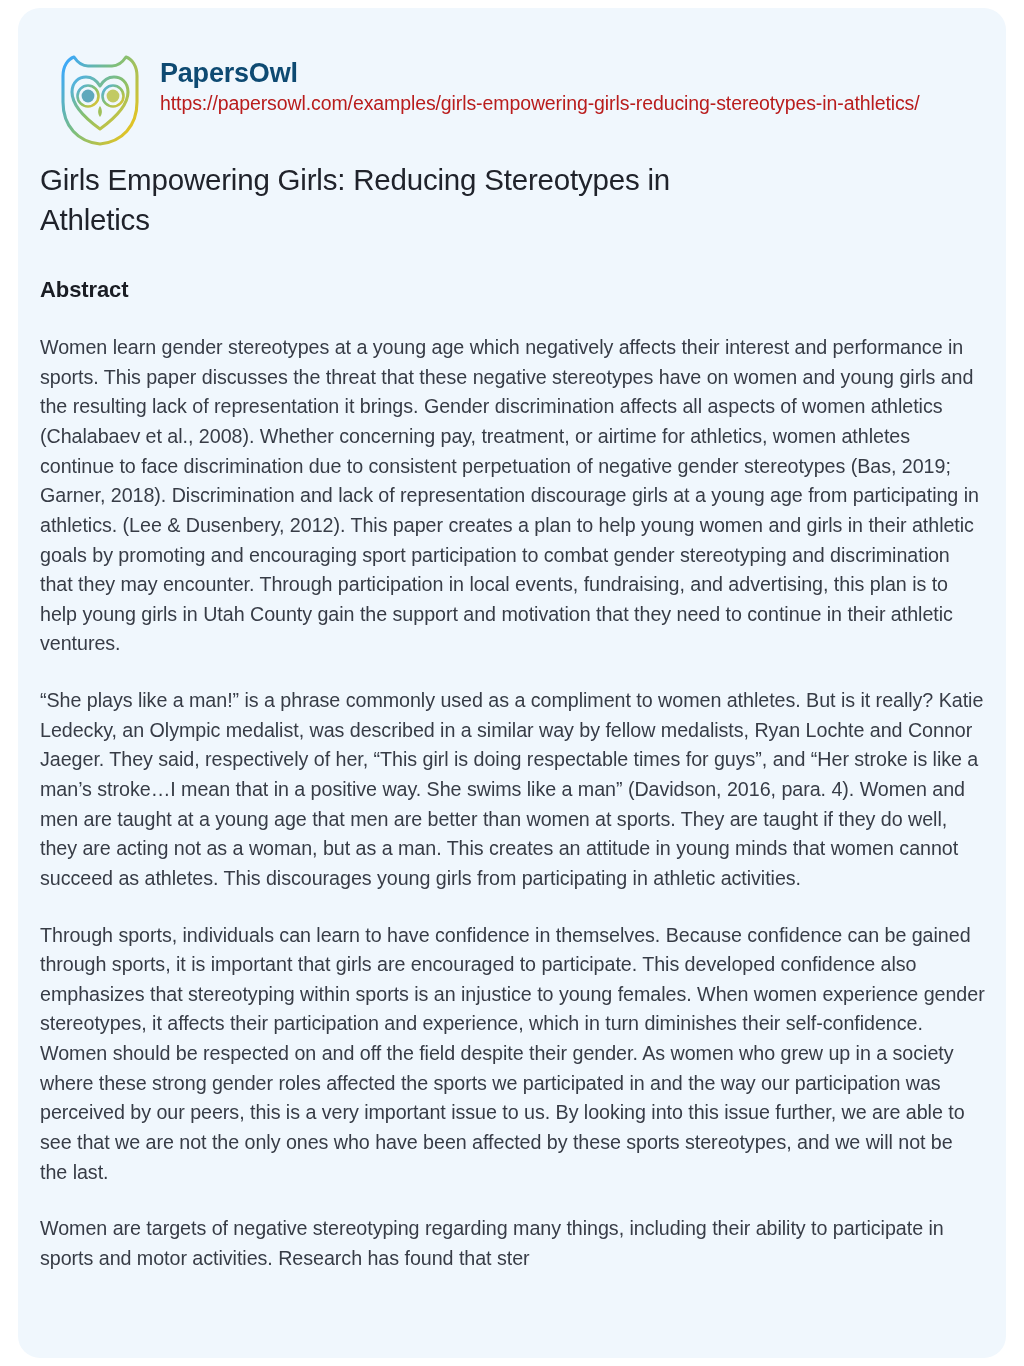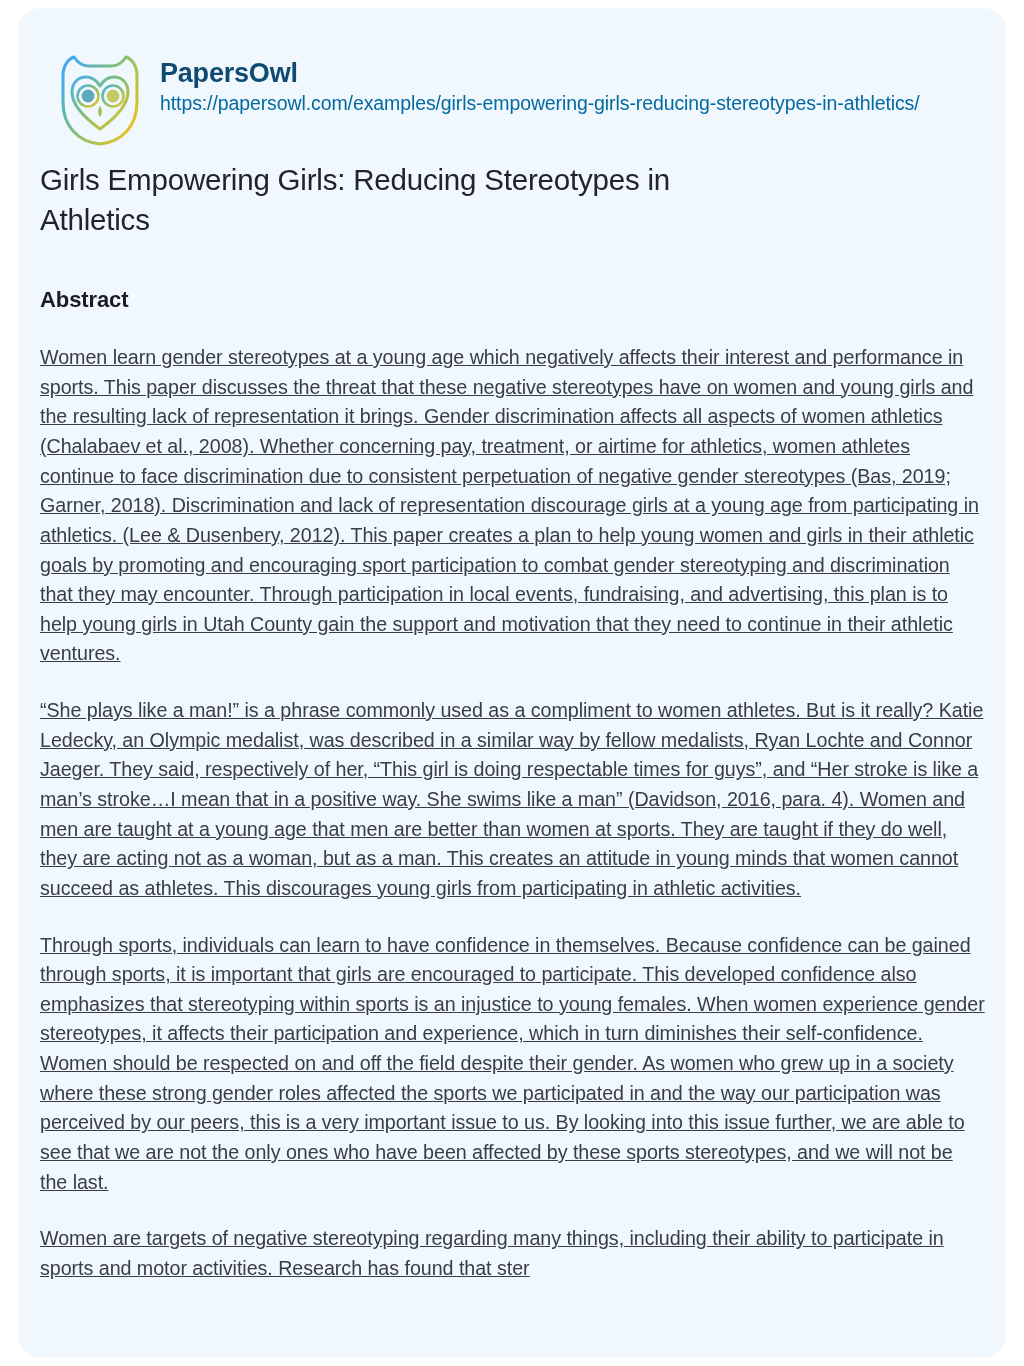--- a/index.html
+++ b/index.html
@@ -45,55 +45,54 @@
   }
   #brand-name {
     font-size: 27px;
     font-weight: bold;
     color: #0e4a72;
     letter-spacing: -0.2px;
     line-height: 1.15;
   }
   #brand-url {
     font-size: 19.5px;
-    color: #0369a1;
+    color: #b91c1c;
     line-height: 1.3;
     letter-spacing: -0.1px;
     white-space: nowrap;
   }
   #doc-body {
     position: absolute;
     left: 22px;
     top: 152px;
     width: 945px;
   }
   #doc-title {
     font-size: 29.5px;
     color: #20232b;
     line-height: 1.34;
     letter-spacing: -0.2px;
     max-width: 690px;
-    margin: 0 0 48px 0;
+    margin: 0 0 38px 0;
     font-weight: normal;
   }
   .section-heading {
     font-size: 22px;
     font-weight: bold;
     color: #1a1d24;
     margin: 6px 0 30px 0;
     letter-spacing: -0.1px;
   }
   .para {
     font-size: 19.7px;
     color: #373c46;
     line-height: 1.505;
     margin: 0 0 27px 0;
     letter-spacing: -0.05px;
     max-width: 945px;
-    text-decoration: underline;
   }
   .para:last-child { margin-bottom: 8px; }
 </style>
 </head>
 <body>
 
 <div id="page-card">
 
   <div id="brand-bar">
     <svg id="owl-logo" viewBox="0 0 84 92" aria-hidden="true">

